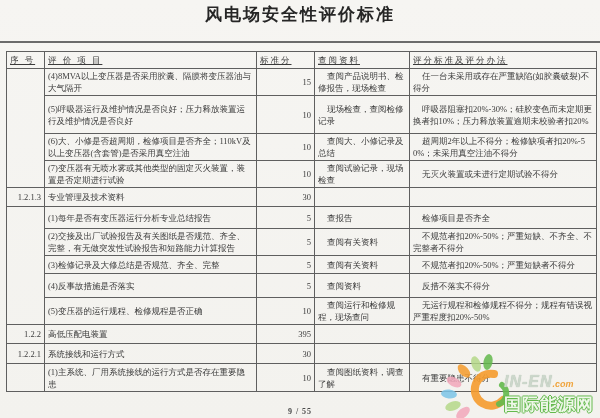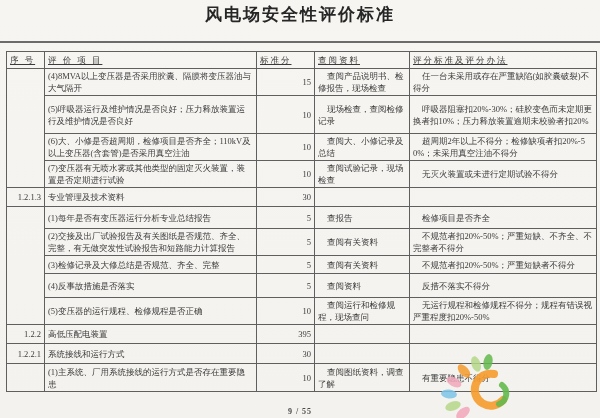--- a/index.html
+++ b/index.html
@@ -223,14 +223,18 @@
       <ellipse cx="28" cy="19" rx="4.5" ry="8" fill="#f59b2c" transform="rotate(-42 28 19)"></ellipse>
       <ellipse cx="18" cy="30" rx="4.5" ry="8" fill="#f2a7bb" transform="rotate(-62 18 30)"></ellipse>
       <ellipse cx="13" cy="42" rx="4.5" ry="8" fill="#7cc5e8" transform="rotate(-84 13 42)"></ellipse>
       <ellipse cx="17" cy="54" rx="4.5" ry="8" fill="#b5d98a" transform="rotate(-108 17 54)"></ellipse>
       <ellipse cx="27" cy="61" rx="4.5" ry="8" fill="#f2a7bb" transform="rotate(-130 27 61)"></ellipse>
     </g>
     <path d="M 58 22 a 16 16 0 1 0 9 26" stroke="#f59b2c" stroke-width="8" fill="none" stroke-linecap="round" opacity="0.9"></path>
     <path d="M 66 33 a 11 11 0 0 1 -3 19" stroke="#63b94c" stroke-width="6" fill="none" stroke-linecap="round" opacity="0.9"></path>
   </svg>
   <div class="wm-text">
+    <div class="wm-line1">
+      <span class="wm-brand">IN-EN</span><span class="wm-suffix">.com</span>
+    </div>
+    <div class="wm-line2">国际能源网</div>
   </div>
 </div>
 
 </body></html>

